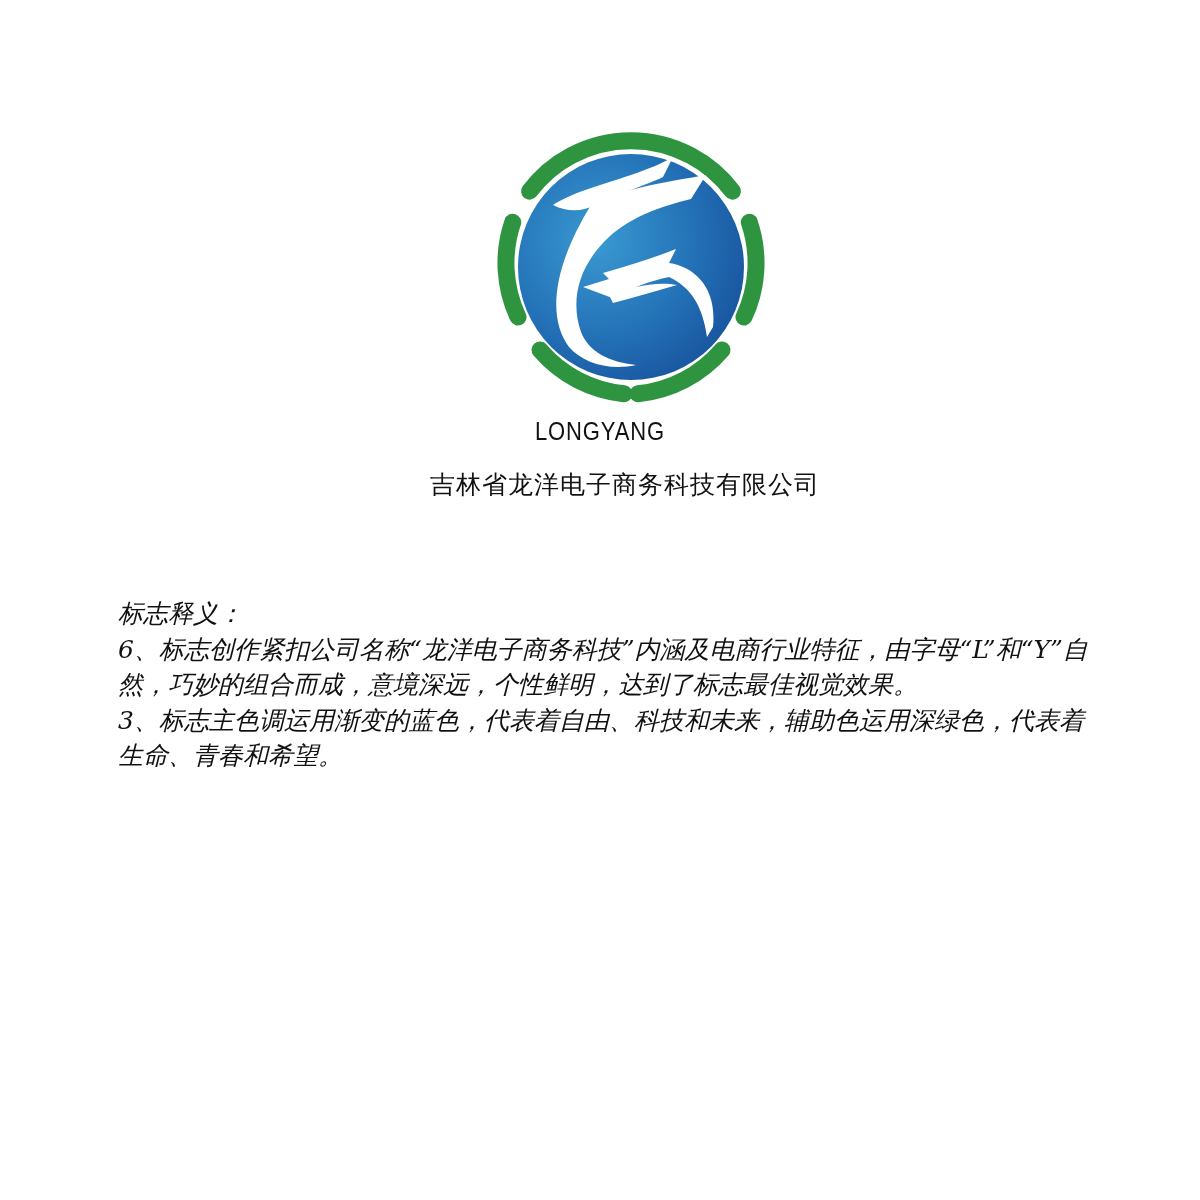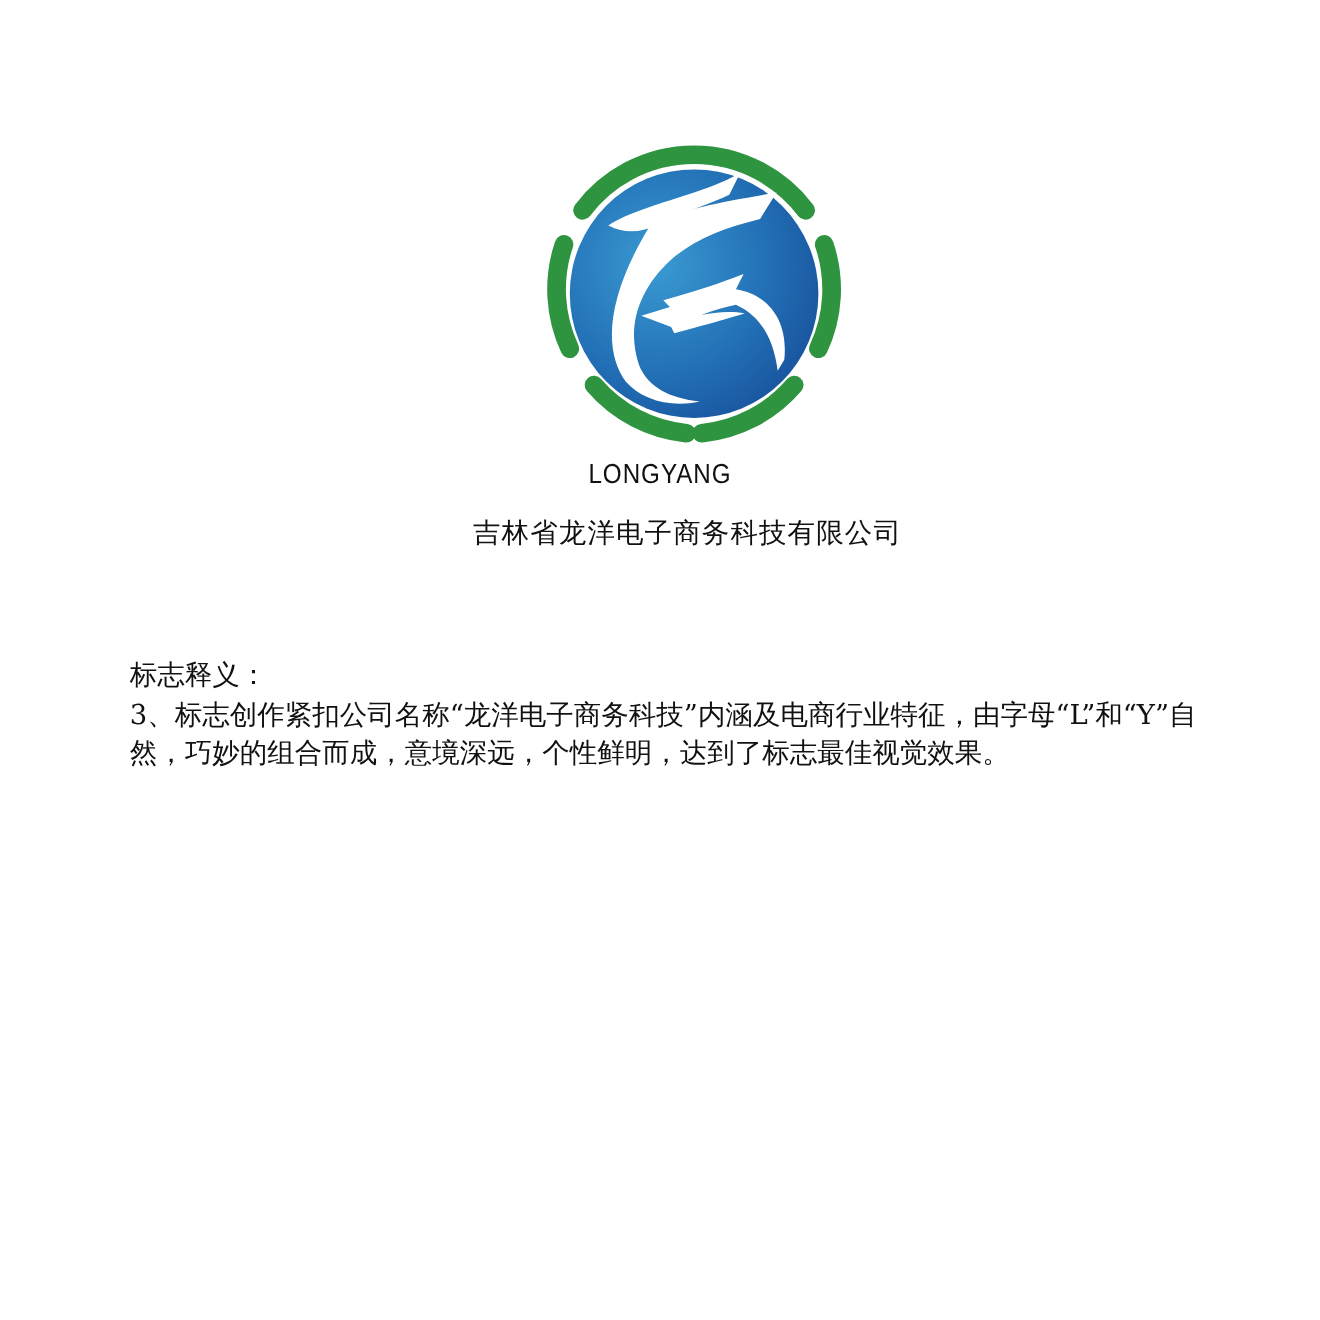--- a/index.html
+++ b/index.html
@@ -11,21 +11,21 @@
     letter-spacing: 1px; transform: scaleX(0.88);
   }
   .brand-cn {
     position: absolute; left: 0; width: 1250px; top: 468px; text-align: center;
     font-family: "DejaVu Sans", sans-serif; font-size: 25px; color: #111; letter-spacing: 1px;
   }
   .desc {
     position: absolute; left: 118px; top: 596px; width: 990px;
     font-family: "DejaVu Serif", serif; font-size: 25px; line-height: 35.5px; color: #111;
   }
-  .desc p { margin: 0; }
+  .desc p { margin: 0; font-style: italic; }
 </style>
 </head>
 <body>
 
 <div class="logo">
   <svg width="280" height="280" viewBox="0 0 280 280">
     <defs>
       <radialGradient id="bg" cx="0.35" cy="0.38" r="0.75">
         <stop offset="0" stop-color="#3a9ad2"></stop>
         <stop offset="0.55" stop-color="#2473b8"></stop>
@@ -50,14 +50,15 @@
       <path d="M 118 168 C 140 160 165 154 186 158 C 165 164 145 170 122 176 Z"></path>
     </g>
   </svg>
 </div>
 
 <div class="brand-en">LONGYANG</div>
 <div class="brand-cn">吉林省龙洋电子商务科技有限公司</div>
 
 <div class="desc">
   <p>标志释义：</p>
-  <p>3、标志创作紧扣公司名称“龙洋电子商务科技”内涵及电商行业特征，由字母“L”和“Y”自然，巧妙的组合而成，意境深远，个性鲜明，达到了标志最佳视觉效果。</p>
+  <p>6、标志创作紧扣公司名称“龙洋电子商务科技”内涵及电商行业特征，由字母“L”和“Y”自然，巧妙的组合而成，意境深远，个性鲜明，达到了标志最佳视觉效果。</p>
+  <p>3、标志主色调运用渐变的蓝色，代表着自由、科技和未来，辅助色运用深绿色，代表着生命、青春和希望。</p>
 </div>
 
 </body></html>

